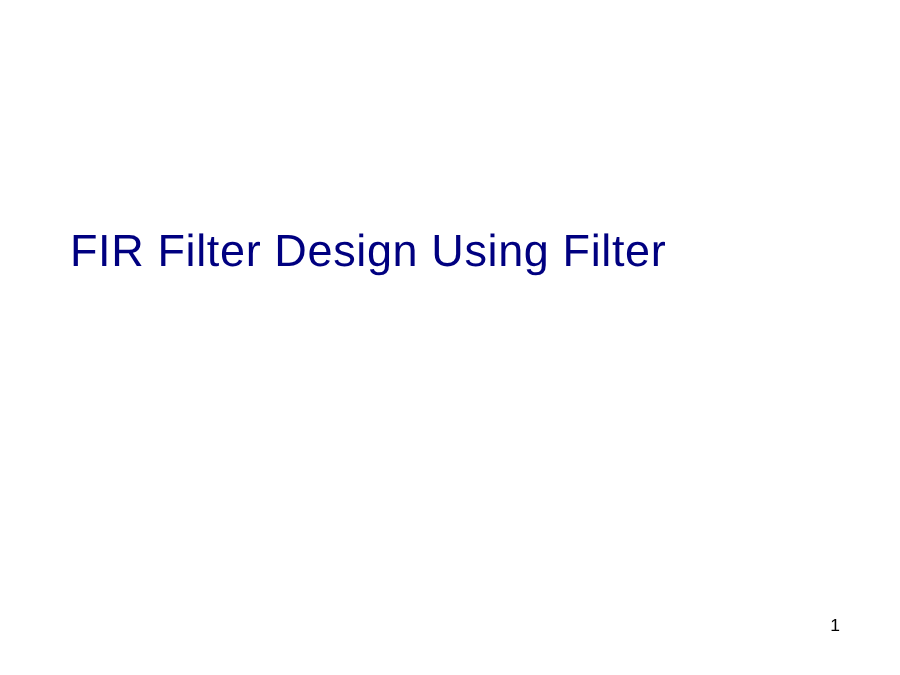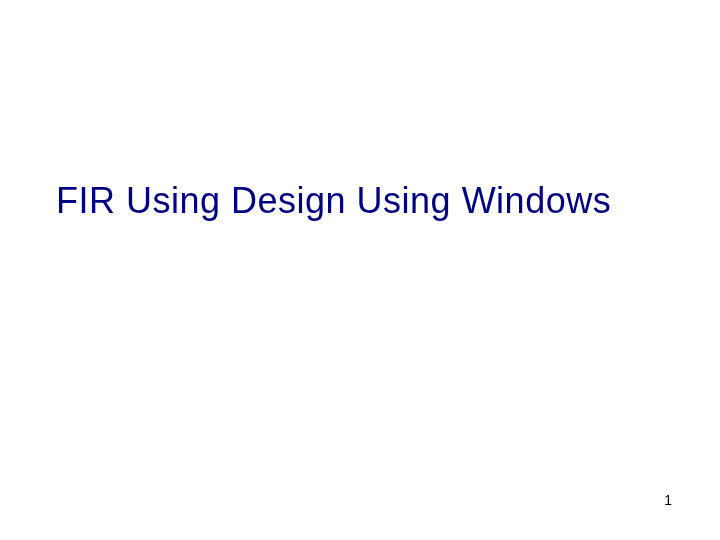--- a/index.html
+++ b/index.html
@@ -29,15 +29,15 @@
       position: absolute;
       bottom: 32px;
       right: 48px;
       font-size: 14px;
       color: #000000;
     }
   </style>
 </head>
 <body>
 
-<h1 class="slide-title">FIR Using Design Using Windows</h1>
+<h1 class="slide-title">FIR Filter Design Using Filter</h1>
 
 <div class="page-number">1</div>
 
 </body></html>

